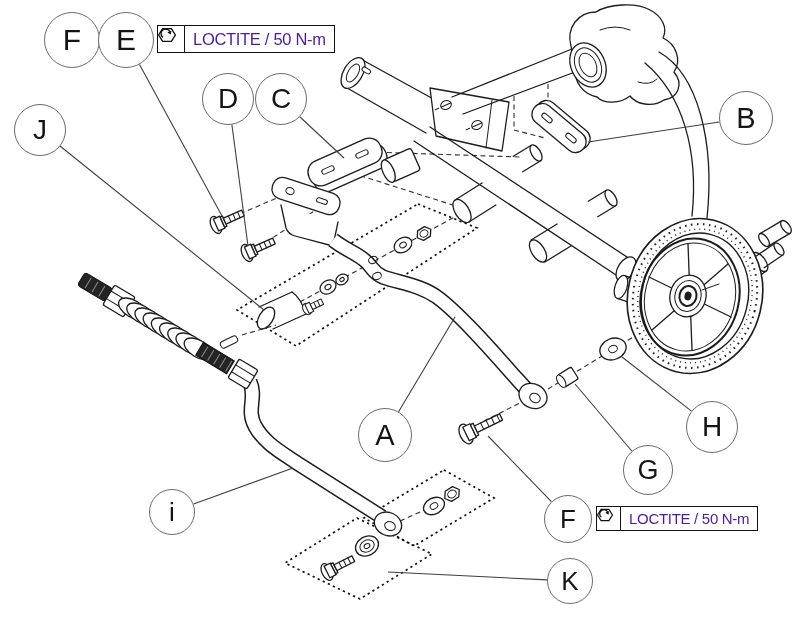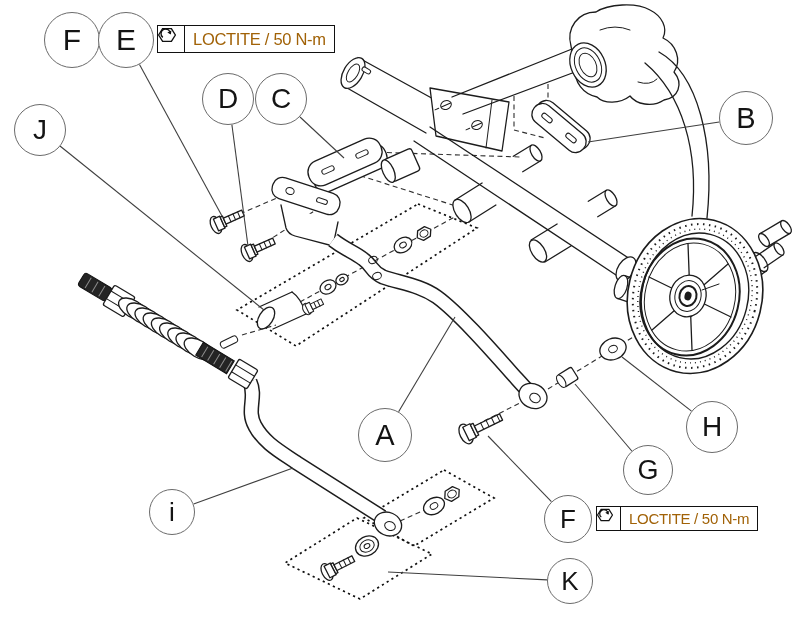--- a/index.html
+++ b/index.html
@@ -16,21 +16,21 @@
   svg .thin{stroke-width:1;}
   svg .thick{stroke-width:2;}
   svg .stipple{stroke:#1c1c1c;fill:none;}
   .callout{position:absolute;border:1.4px solid #6b6b6b;border-radius:50%;background:#fff;
            display:flex;align-items:center;justify-content:center;color:#141414;
            box-sizing:border-box;line-height:1;}
   .torque{position:absolute;display:inline-flex;align-items:stretch;border:1.6px solid #111;
           background:#fff;box-sizing:border-box;}
   .torque .icon{display:flex;align-items:center;justify-content:center;
                 border-right:1.6px solid #111;box-sizing:border-box;}
-  .torque .txt{display:flex;align-items:center;padding:0 8px;color:#a16207;white-space:nowrap;
+  .torque .txt{display:flex;align-items:center;padding:0 8px;color:#4c1d95;white-space:nowrap;
                letter-spacing:-0.3px;}
 </style>
 </head>
 <body>
 
 <div class="stage">
 <svg width="799" height="617" viewBox="0 0 799 617">
 
   <g>
     <polygon class="dotted" points="418,204 477,228 296,346 237,310"></polygon>

